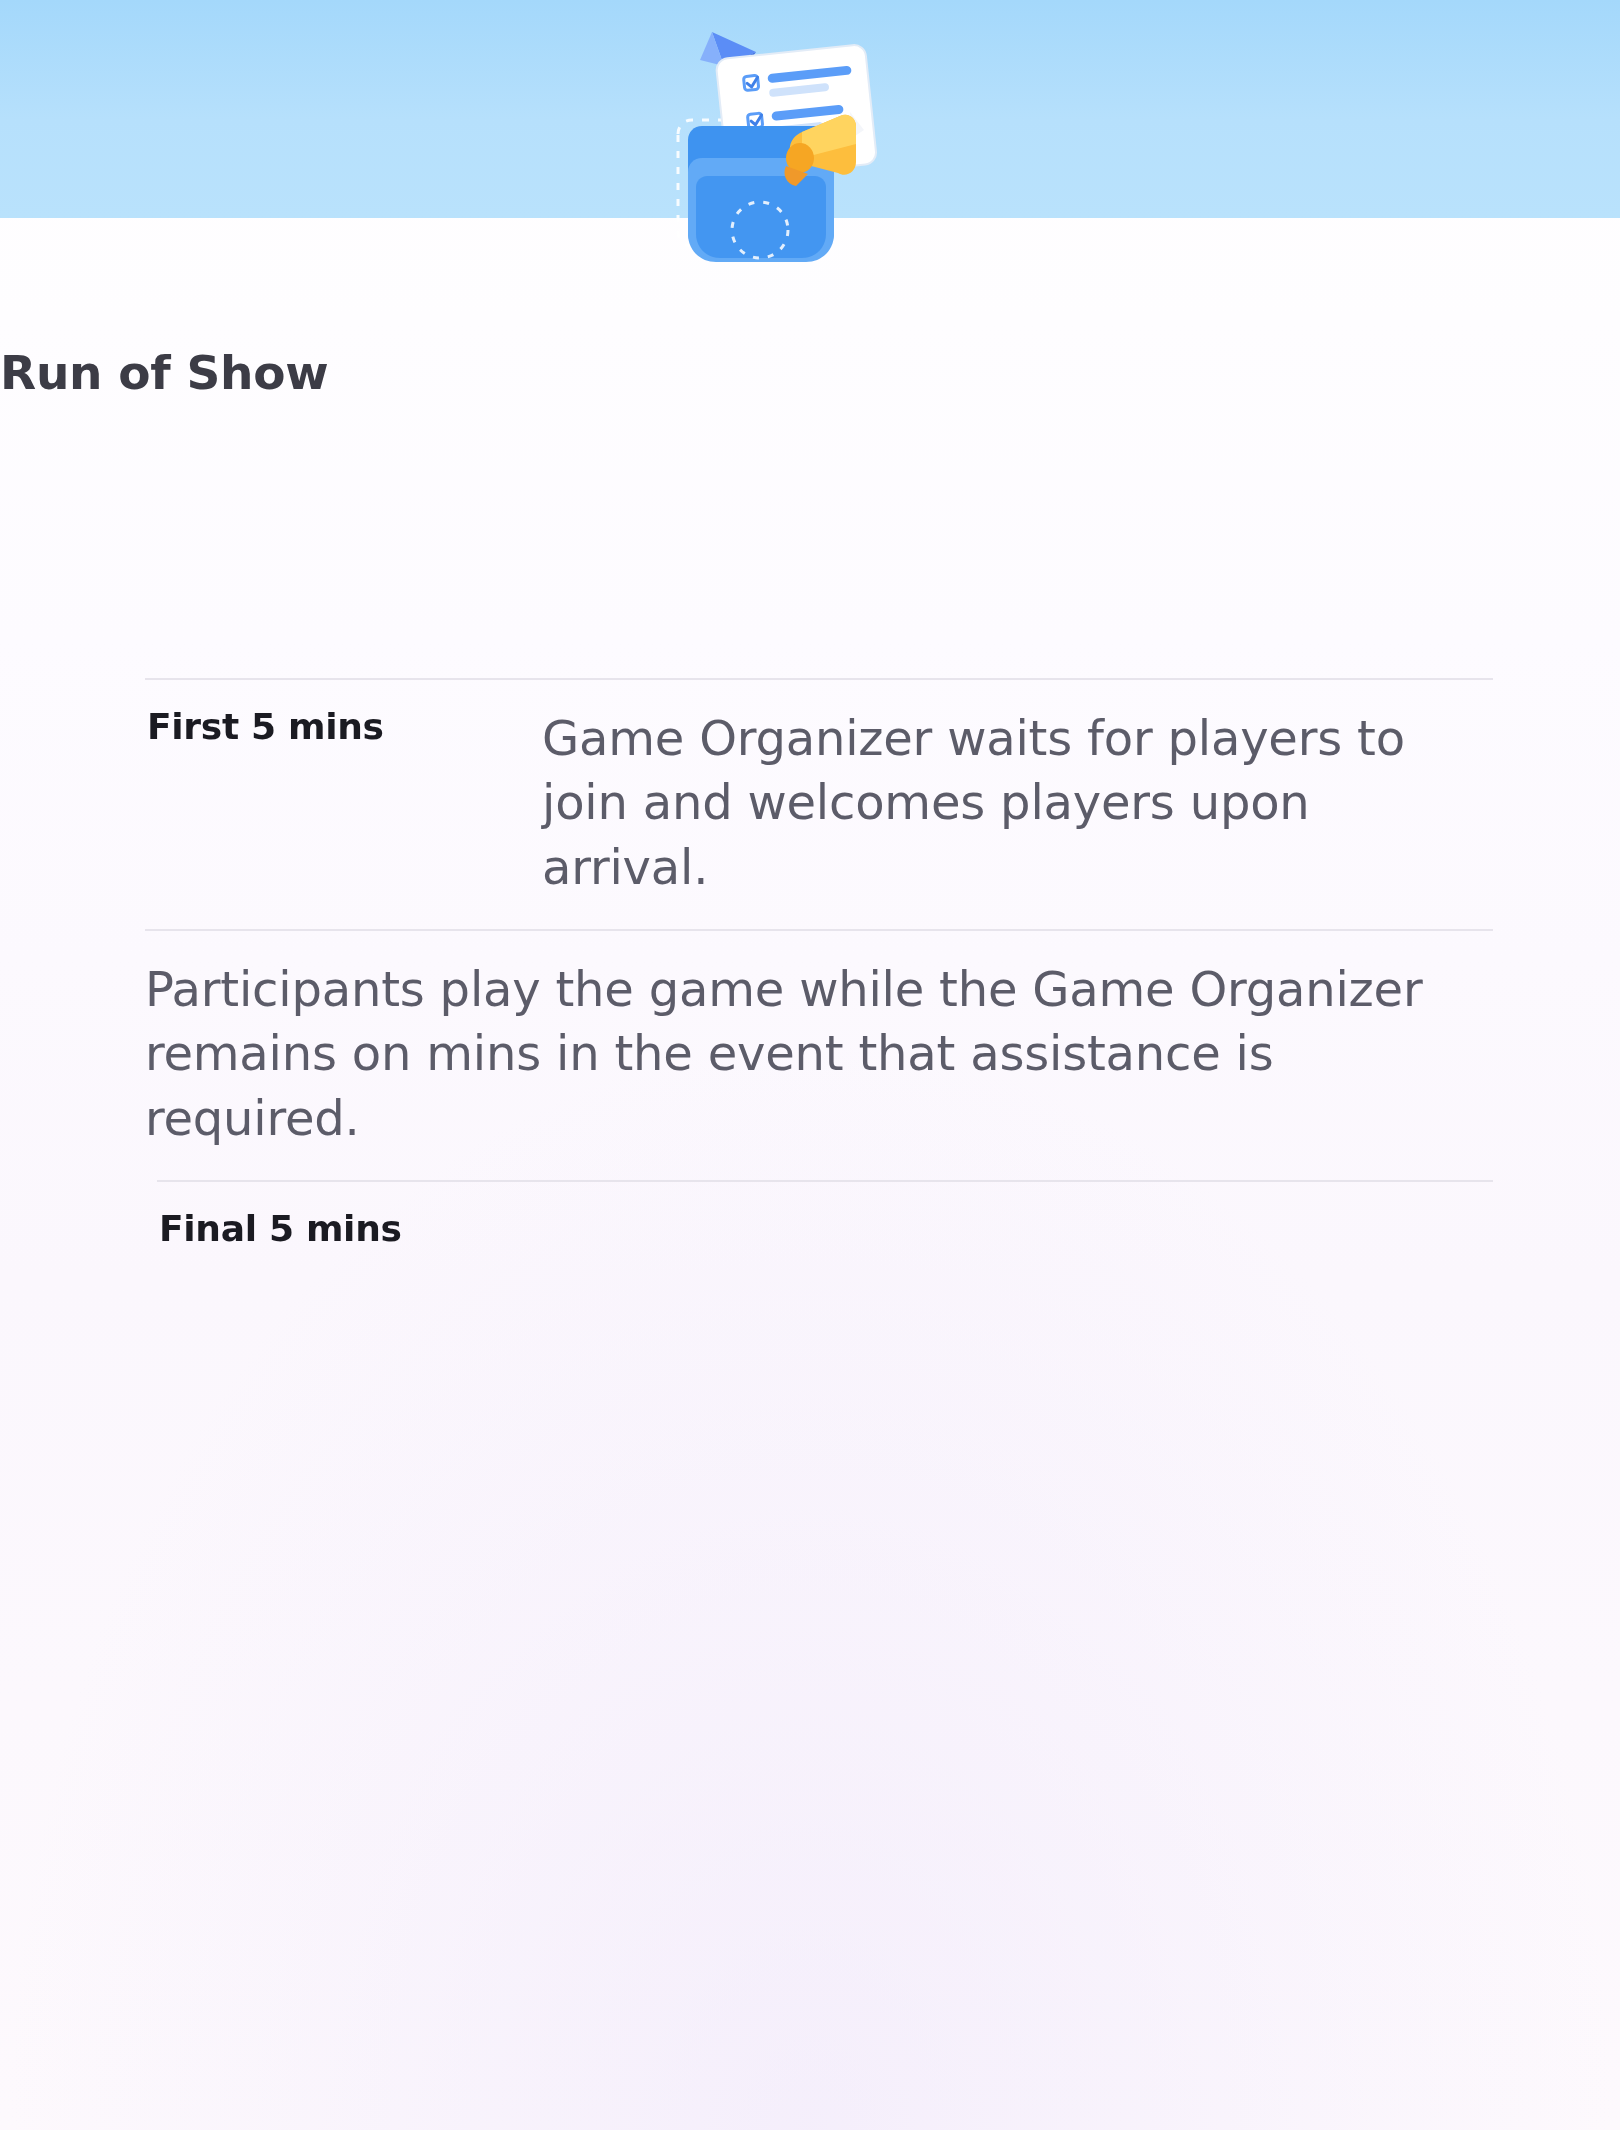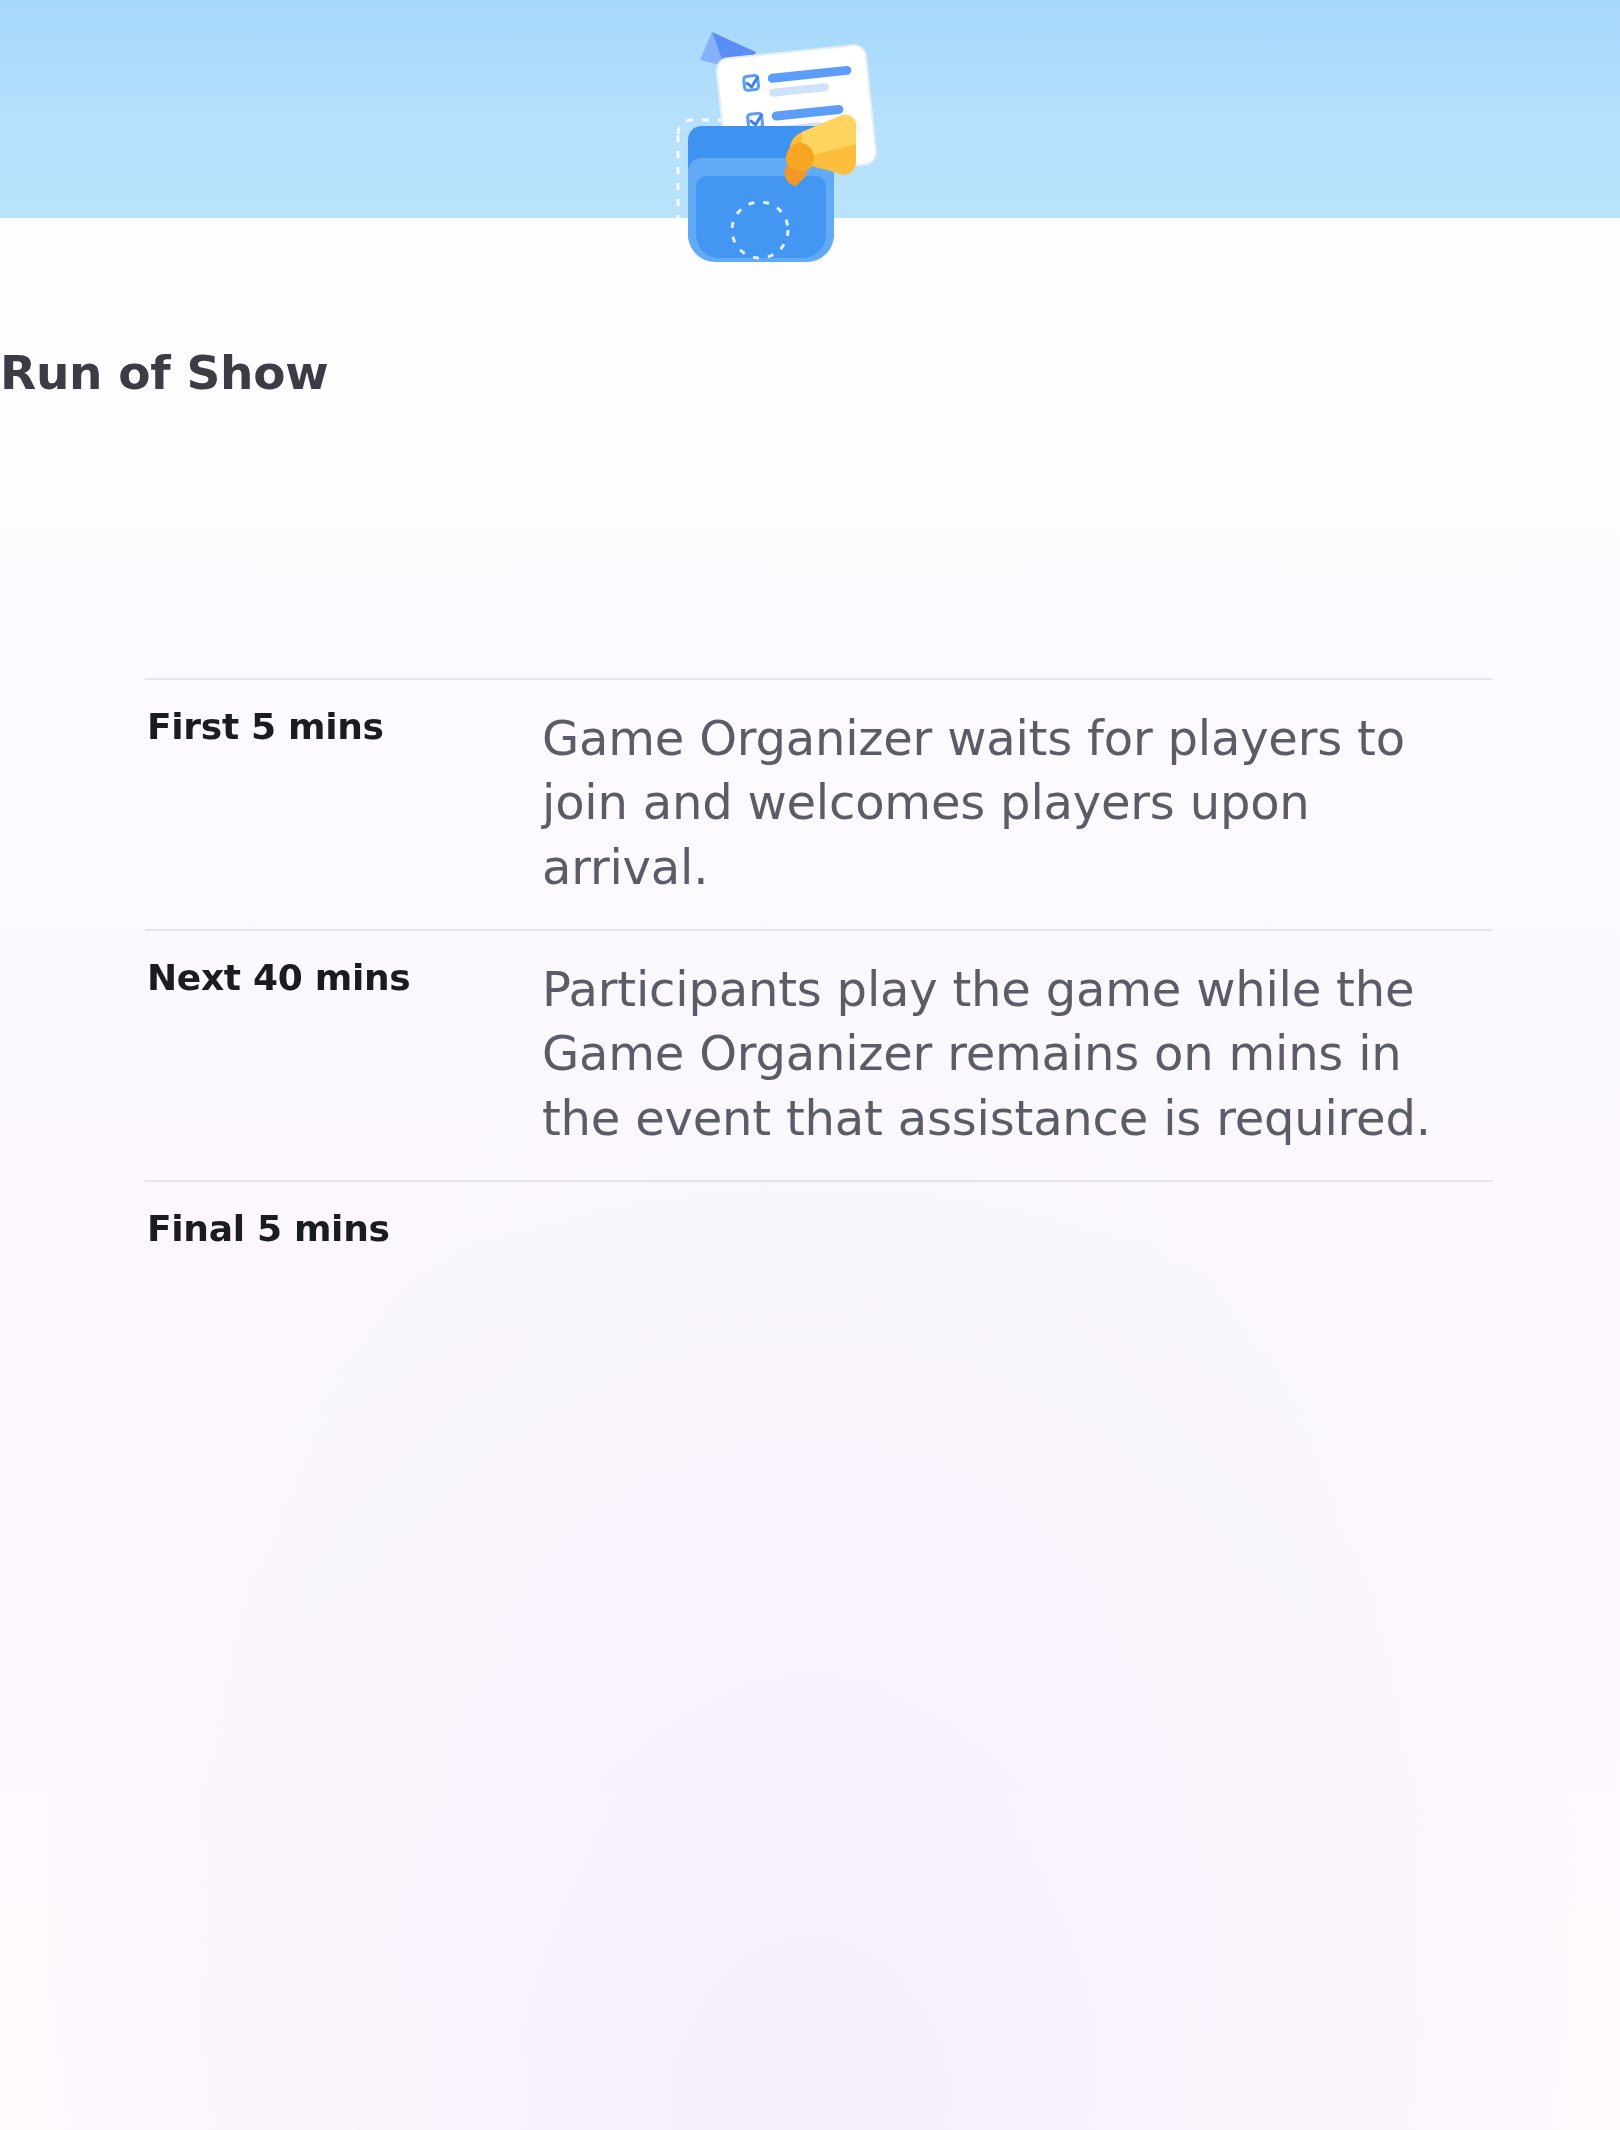--- a/index.html
+++ b/index.html
@@ -86,20 +86,21 @@
   .row {
     display: flex;
     align-items: flex-start;
     border-top: 2px solid #e7e4ec;
     padding-top: 26px;
     padding-bottom: 30px;
     min-height: 60px;
   }
   .row.last {
     border-bottom: none;
+    margin-left: 12px;
   }
   .row-time {
     width: 395px;
     flex: 0 0 395px;
     font-size: 36px;
     font-weight: 700;
     color: #1b1b22;
     line-height: 1.15;
     padding-left: 2px;
     letter-spacing: -0.3px;
@@ -163,21 +164,20 @@
   <div class="header">
     <div class="kicker">Run of Show</div>
   </div>
 
   <div class="schedule">
     <div class="row">
       <div class="row-time">First 5 mins</div>
       <div class="row-desc">Game Organizer waits for players to join and welcomes players upon arrival.</div>
     </div>
     <div class="row">
-      <div class="row-time">Next 40 mins</div>
       <div class="row-desc">Participants play the game while the Game Organizer remains on mins in the event that assistance is required.</div>
     </div>
     <div class="row last">
       <div class="row-time">Final 5 mins</div>
     </div>
   </div>
 
 </div>
 
 </body></html>

